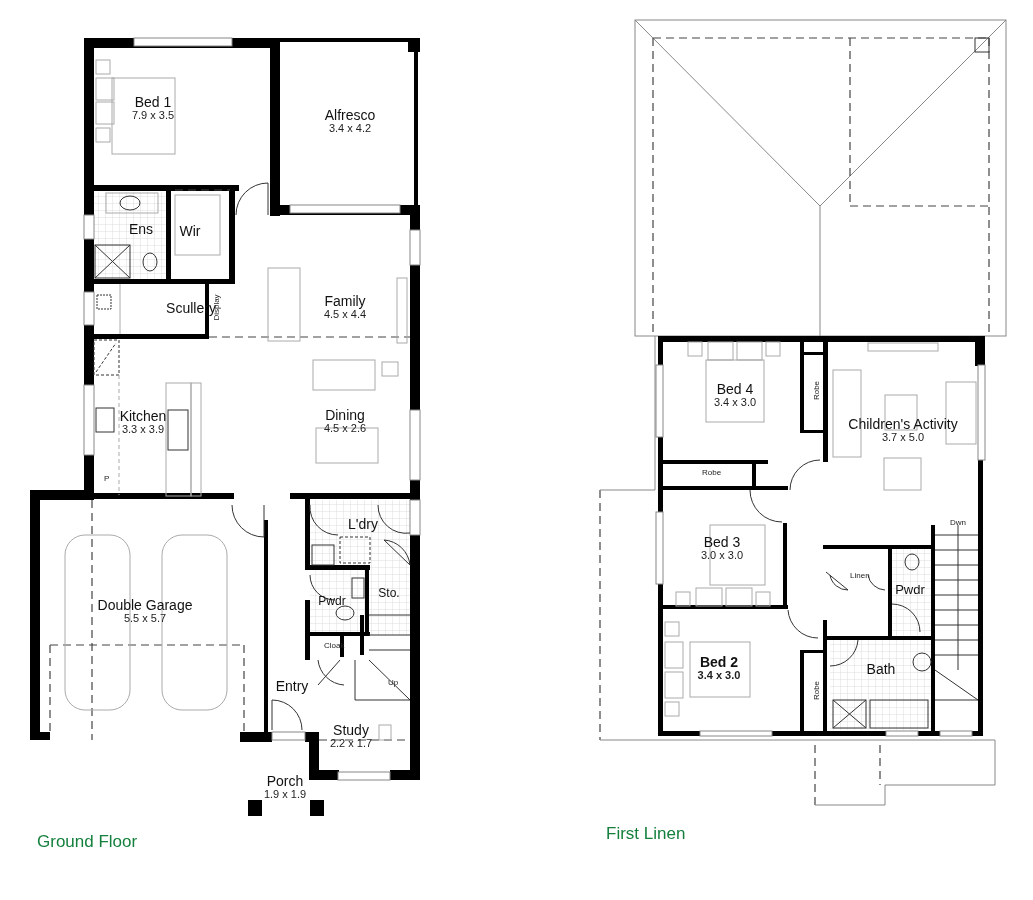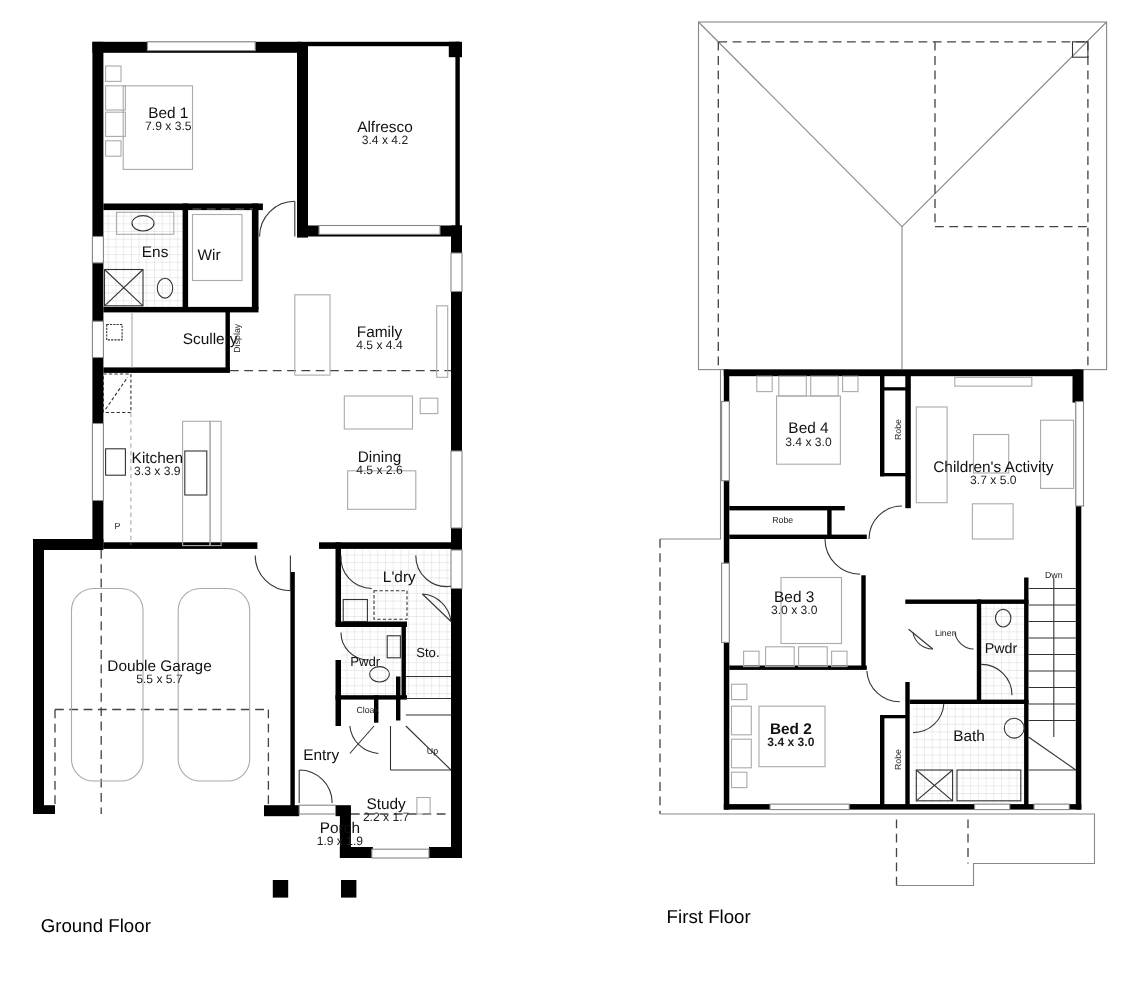--- a/index.html
+++ b/index.html
@@ -4,21 +4,21 @@
 <style>
   html, body { margin: 0; padding: 0; background: #ffffff; }
   body { width: 1033px; height: 900px; position: relative; overflow: hidden;
          font-family: "Liberation Sans", sans-serif; color: #111; }
   #plan { position: absolute; left: 0; top: 0; }
   .lbl { position: absolute; text-align: center; white-space: nowrap; line-height: 1.05; }
   .lbl .nm { display: block; font-size: 14px; color: #111; }
   .lbl .dm { display: block; font-size: 11px; color: #222; }
   .sm { position: absolute; font-size: 8px; color: #222; white-space: nowrap; }
   .vert { transform: rotate(-90deg); transform-origin: center center; }
-  .title { position: absolute; font-size: 17px; color: #000000; }
+  .title { position: absolute; font-size: 17px; color: #15803d; }
 </style>
 </head>
 <body>
 
 <svg id="plan" width="1033" height="900" viewBox="0 0 1033 900">
   <defs>
     <pattern id="tile" width="7" height="7" patternUnits="userSpaceOnUse">
       <rect width="7" height="7" fill="#fff"></rect>
       <path d="M7 0 L0 0 0 7" fill="none" stroke="#d4d4d4" stroke-width="0.8"></path>
     </pattern>
@@ -322,21 +322,21 @@
 </div>
 <div class="sm" style="left:324px;top:641px;text-align:right;">Cloak</div>
 <div class="sm" style="left:344px;top:678px;padding-left:44px;">Up</div>
 <div class="lbl" style="left:272px;top:679px;width:40px;">
   <span class="nm">Entry</span>
 </div>
 <div class="lbl" style="left:326px;top:723px;width:50px;">
   <span class="nm">Study</span>
   <span class="dm">2.2 x 1.7</span>
 </div>
-<div class="lbl" style="left:260px;top:745px;width:50px;margin-left:24px;">
+<div class="lbl" style="left:260px;top:774px;width:50px;">
   <span class="nm">Porch</span>
   <span class="dm">1.9 x 1.9</span>
 </div>
 
 <div class="lbl" style="left:703px;top:382px;width:64px;">
   <span class="nm">Bed 4</span>
   <span class="dm">3.4 x 3.0</span>
 </div>
 <div class="sm vert" style="left:807px;top:386px;">Robe</div>
 <div class="lbl" style="left:840px;top:417px;width:126px;text-align:center;">
@@ -356,13 +356,13 @@
 <div class="lbl" style="left:687px;top:655px;width:64px;font-weight:bold;">
   <span class="nm">Bed 2</span>
   <span class="dm">3.4 x 3.0</span>
 </div>
 <div class="sm vert" style="left:807px;top:686px;">Robe</div>
 <div class="lbl" style="left:860px;top:662px;width:42px;">
   <span class="nm">Bath</span>
 </div>
 
 <div class="title" style="left:37px;top:832px;">Ground Floor</div>
-<div class="title" style="left:606px;top:824px;">First Floor</div>
+<div class="title" style="left:606px;top:824px;">First Linen</div>
 
 </body></html>

